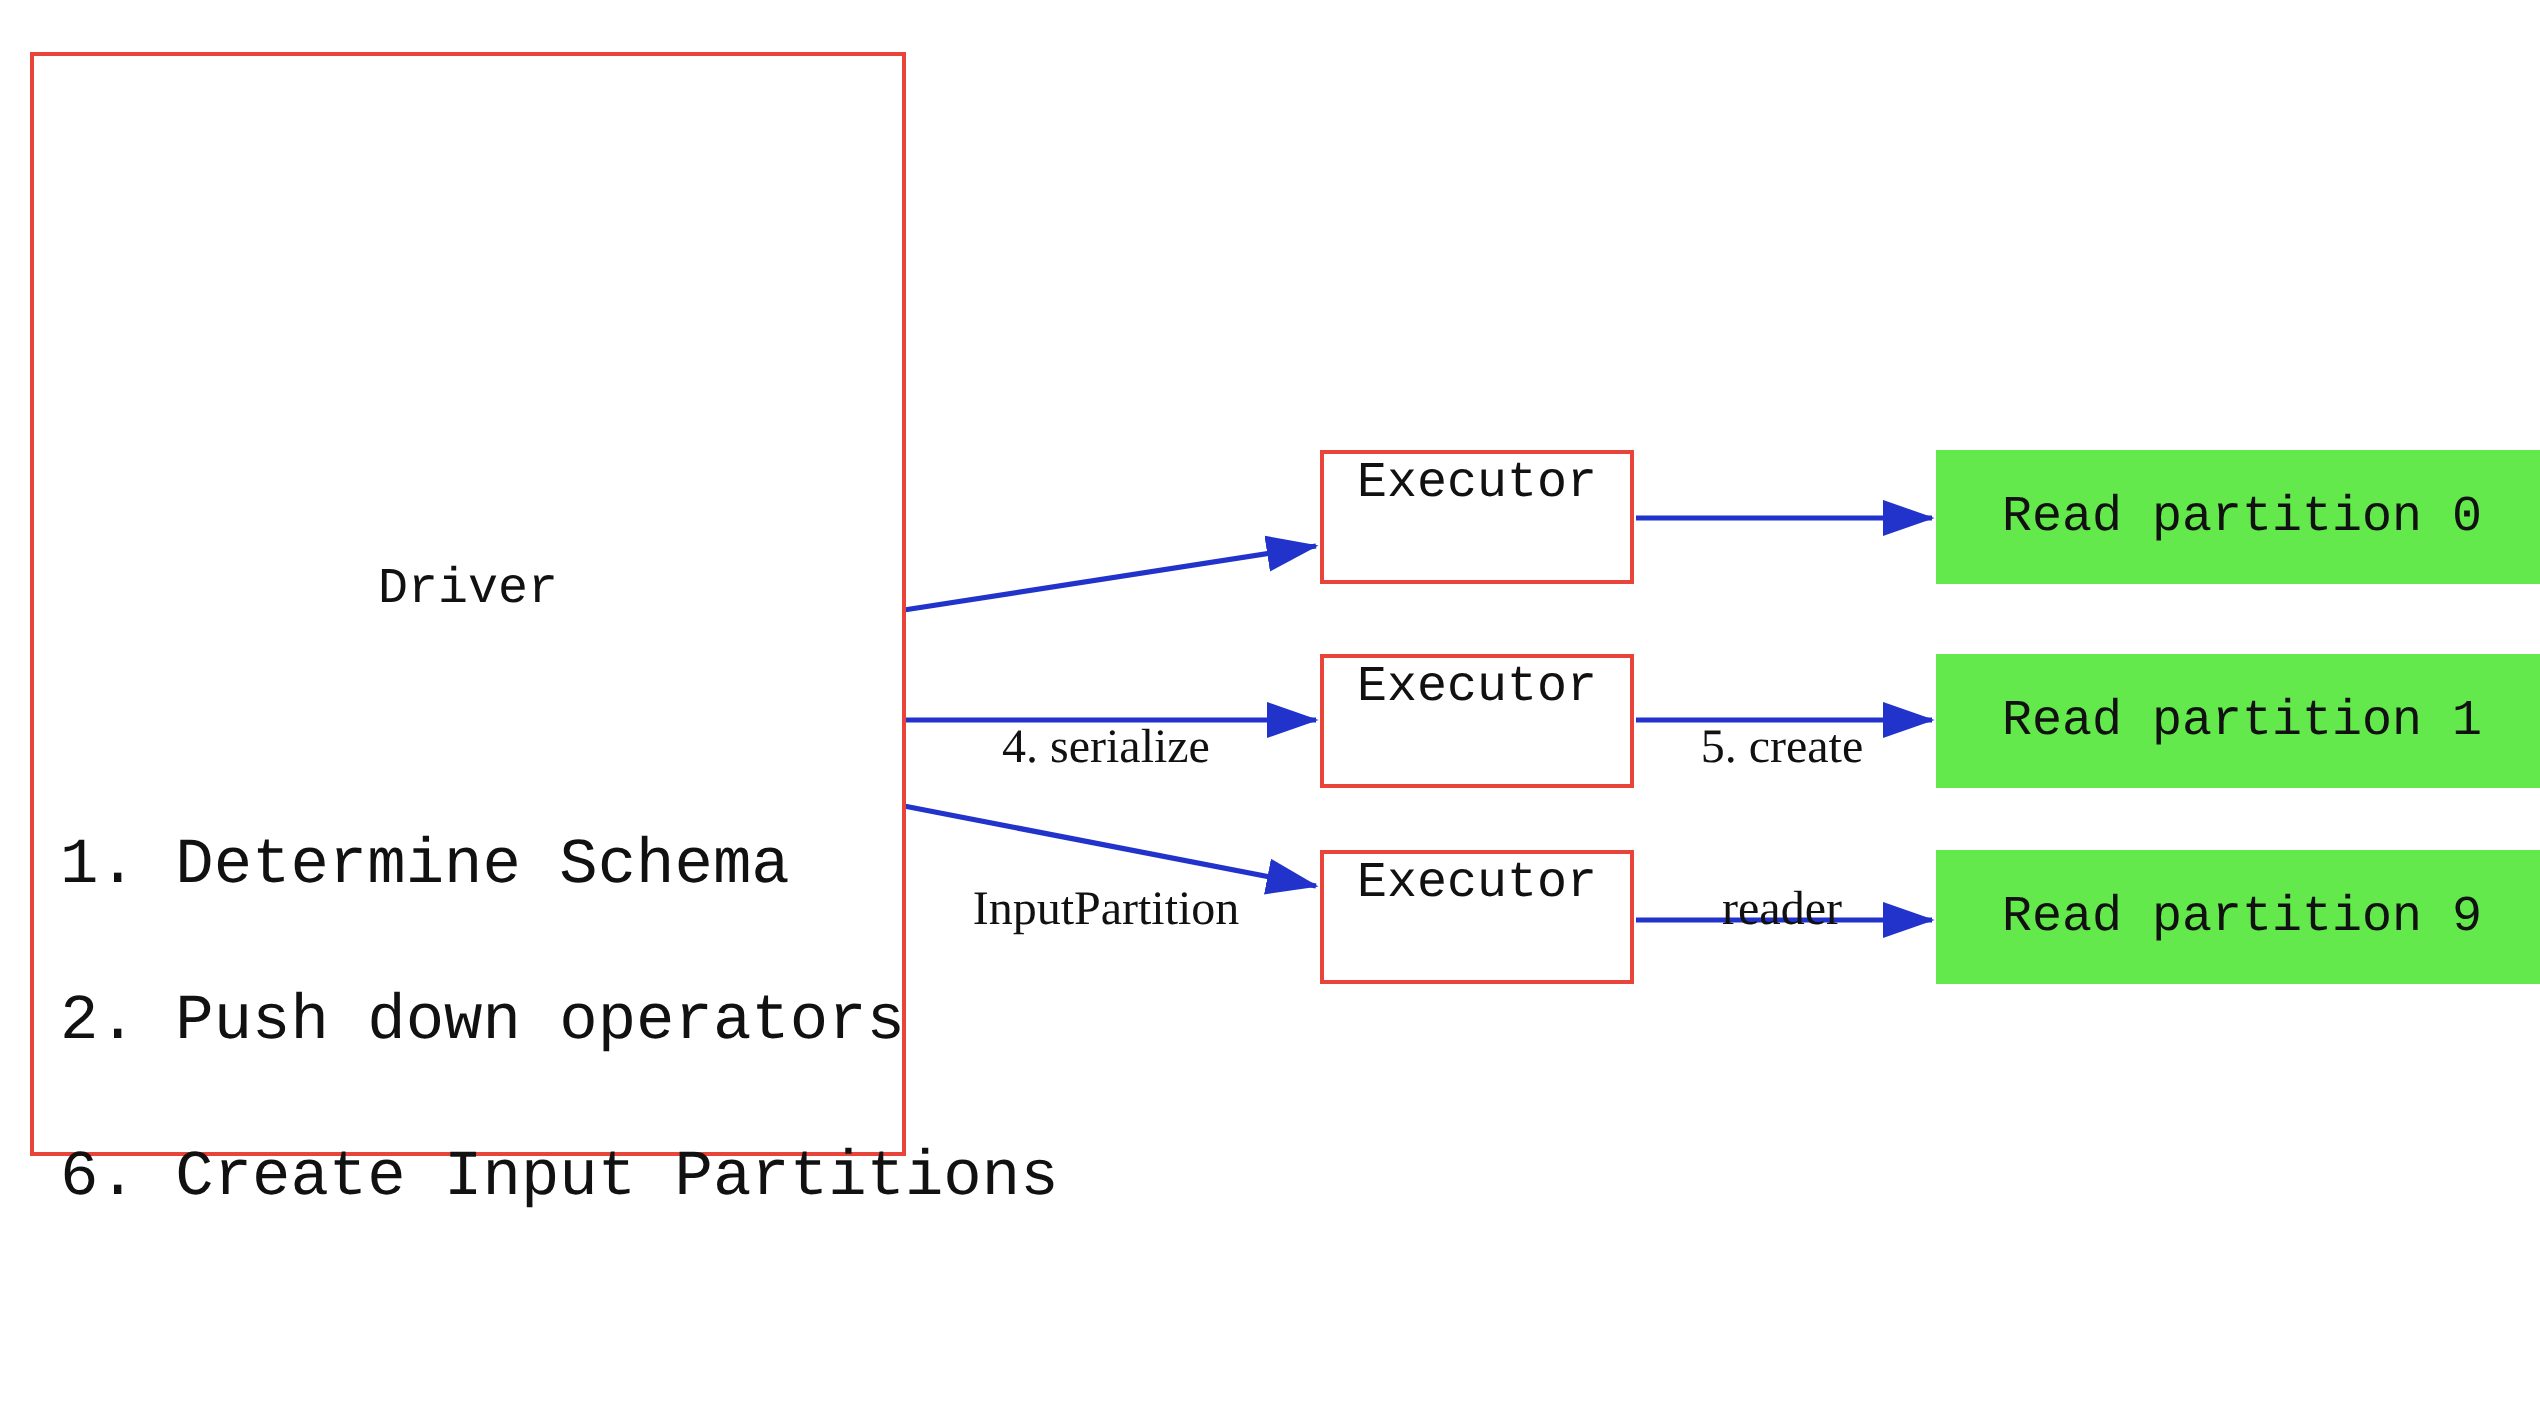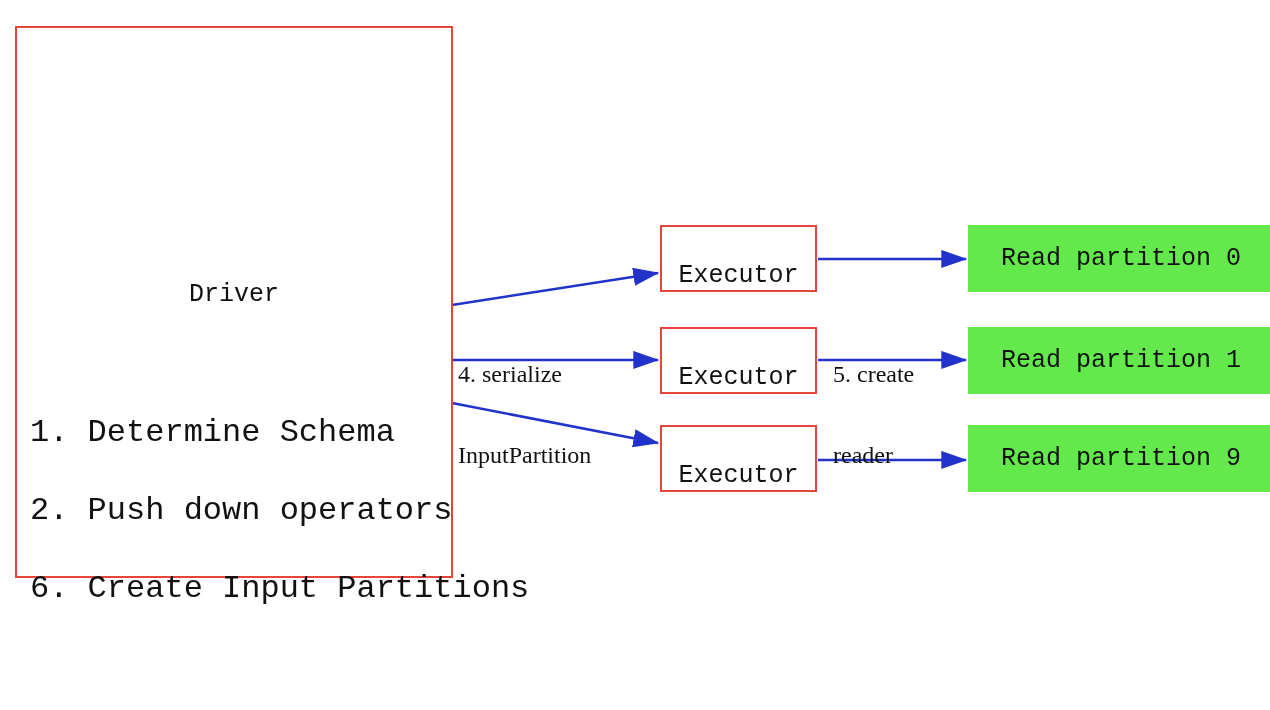--- a/index.html
+++ b/index.html
@@ -24,35 +24,35 @@
     position:absolute;left:0;top:254px;width:100%;
     text-align:center;font-size:25px;line-height:25px;white-space:pre;
   }
   .driver-steps{
     position:absolute;left:13px;top:340px;
     font-size:32px;line-height:26px;white-space:pre;
   }
   .executor-box{
     position:absolute;left:660px;width:157px;height:67px;
     border:2px solid var(--box-border);background:var(--bg);
-    display:flex;align-items:flex-end;justify-content:center;
+    display:flex;align-items:flex-start;justify-content:center;
     font-size:25px;white-space:pre;
   }
   .partition-box{
     position:absolute;left:968px;width:306px;height:67px;
     background:var(--partition-fill);
     display:flex;align-items:center;justify-content:center;
     font-size:25px;white-space:pre;
   }
   .e1{top:225px;} .e2{top:327px;} .e3{top:425px;}
   .p1{top:225px;} .p2{top:327px;} .p3{top:425px;}
   .arrow-label{
     position:absolute;top:307px;
     font-family:"Liberation Serif","DejaVu Serif",serif;
-    font-size:24px;line-height:27px;white-space:pre;
+    font-size:24px;line-height:27px;text-align:center;white-space:pre;
   }
   .label-serialize{left:458px;width:190px;}
   .label-reader{left:833px;width:116px;}
   svg.arrows{position:absolute;left:0;top:0;width:1270px;height:710px;pointer-events:none;}
   svg.arrows line{stroke:var(--arrow);stroke-width:2.6px;}
   .arrow-head{fill:var(--arrow);}
 </style>
 </head>
 <body>
 

